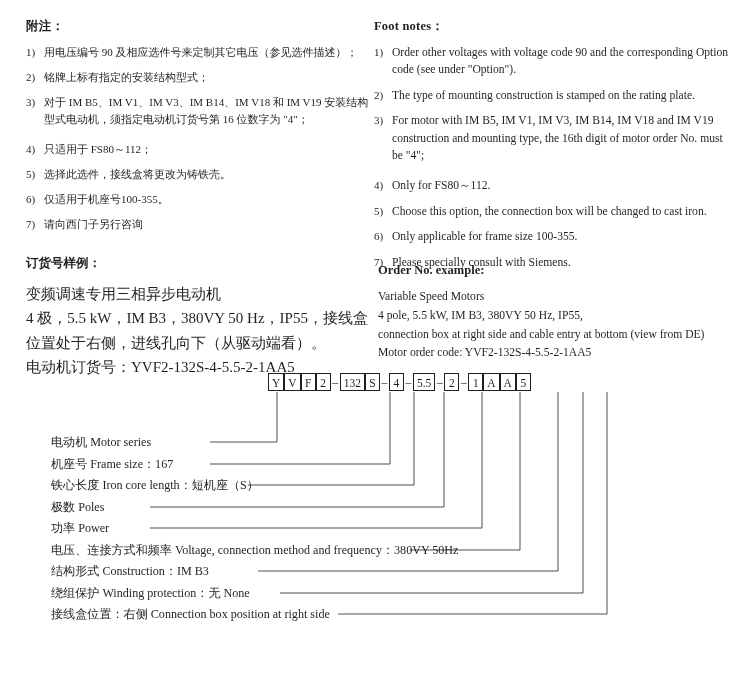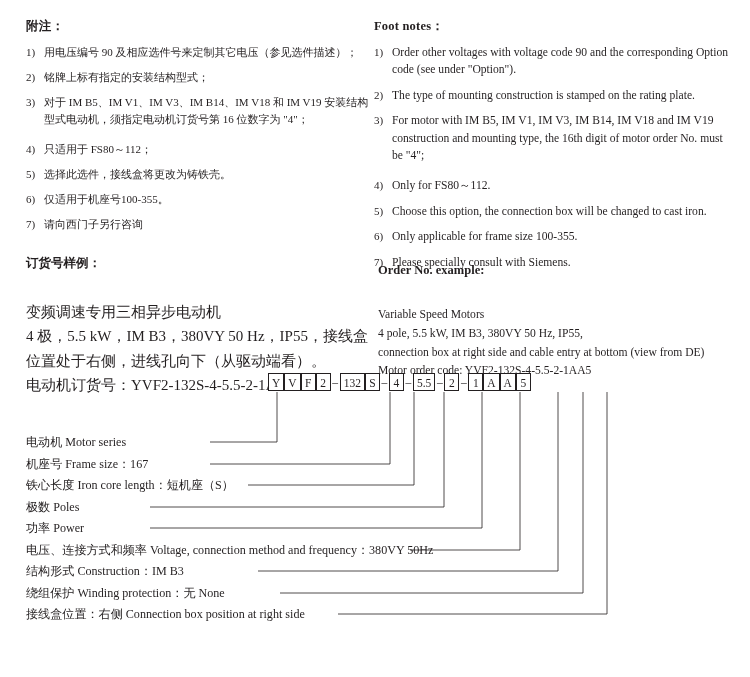--- a/index.html
+++ b/index.html
@@ -91,21 +91,21 @@
   }
   .order .col-right-2 {
     position: absolute;
     left: 378px;
     top: 8px;
     width: 360px;
   }
   .order-title {
     font-size: 12.5px;
     font-weight: bold;
-    margin-bottom: 28px;
+    margin-bottom: 10px;
   }
   .order-line {
     font-size: 15px;
     line-height: 1.62;
   }
   .order .col-right-2 .order-line {
     font-size: 11.6px;
     line-height: 1.62;
   }
 
@@ -150,20 +150,21 @@
     position: absolute;
     left: 26px;
     top: 432px;
     width: 420px;
   }
   .legend-item {
     font-size: 12.1px;
     height: 21.5px;
     line-height: 21.5px;
     white-space: nowrap;
+    margin-left: 25px;
   }
 </style>
 </head>
 <body>
 
 <div class="page">
 
   <div class="notes">
 
     <div class="col-left">

